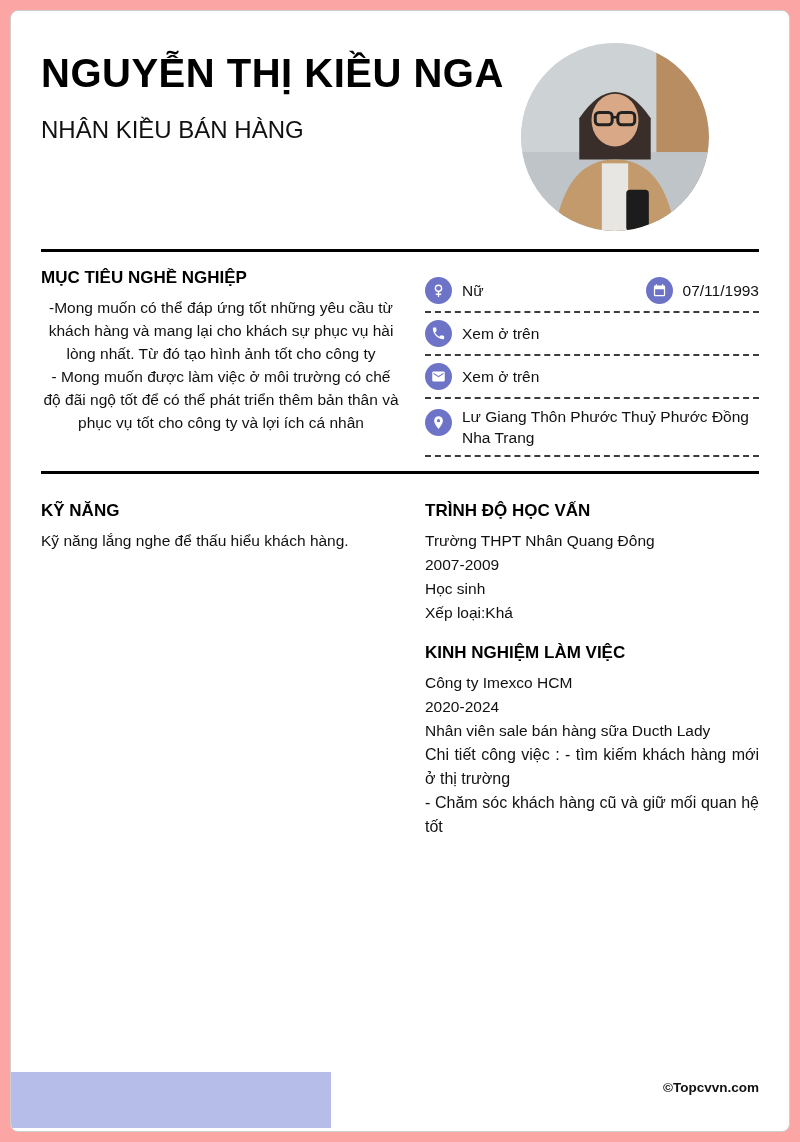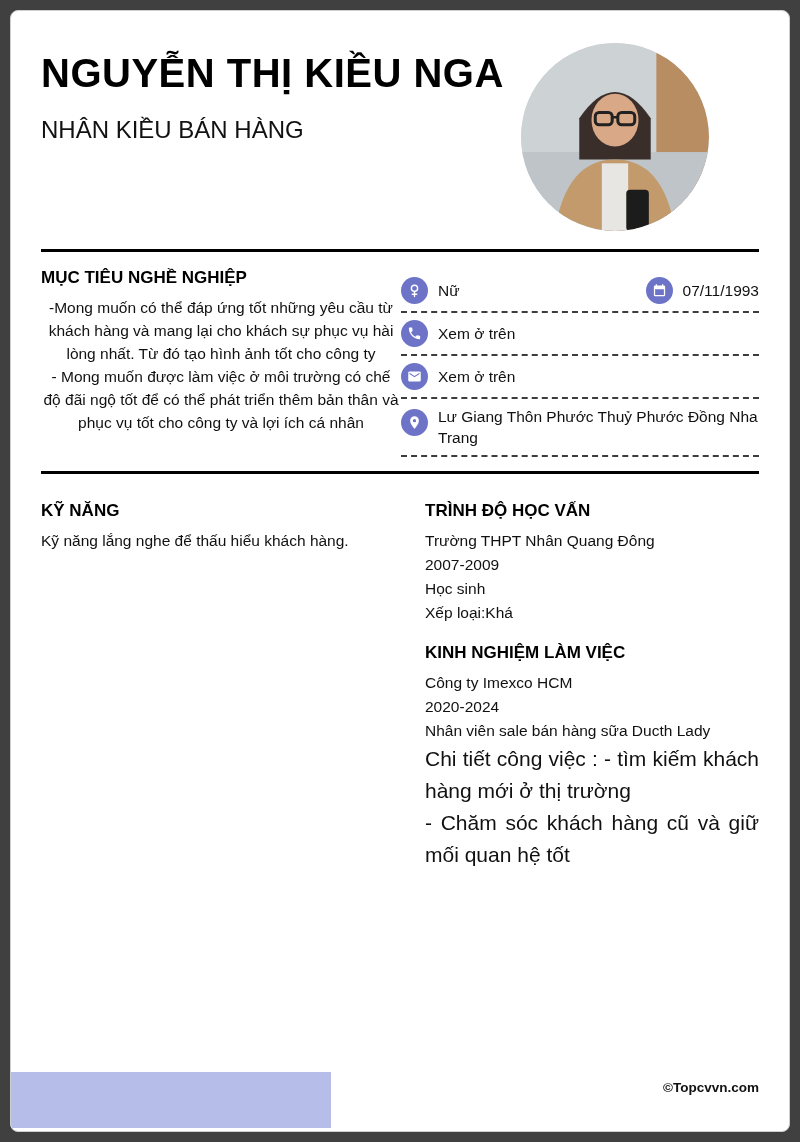--- a/index.html
+++ b/index.html
@@ -6,21 +6,21 @@
     margin: 0;
     padding: 0;
     background: #ffffff;
     font-family: "Liberation Sans", "DejaVu Sans", sans-serif;
     color: #111111;
   }
   .canvas {
     position: relative;
     width: 800px;
     height: 1142px;
-    background: #404040;
+    background: #fca5a5;
     overflow: hidden;
   }
   .page {
     position: absolute;
     left: 10px; top: 10px; right: 10px; bottom: 10px;
     border: 1px solid #cfcfcf;
     border-radius: 8px;
     background: #ffffff;
     overflow: hidden;
   }
@@ -64,20 +64,21 @@
     height: 3px;
     background: #000000;
     margin: 18px 30px 0 30px;
   }
   .divider-2 { margin-top: 14px; }
 
   
   .top-grid {
     display: grid;
     grid-template-columns: 360px 1fr;
+    column-gap: 24px;
     padding: 16px 30px 0 30px;
   }
   h2.section-heading {
     margin: 0 0 8px 0;
     font-size: 17px;
     font-weight: bold;
     color: #000000;
   }
   .objective p {
     margin: 0;
@@ -128,22 +129,22 @@
     display: grid;
     grid-template-columns: 360px 1fr;
     column-gap: 24px;
     padding: 27px 30px 0 30px;
   }
   .plain-line {
     font-size: 15.5px;
     line-height: 24px;
   }
   .justify-line {
-    font-size: 21px;
-    line-height: 32px;
+    font-size: 16px;
+    line-height: 24px;
     text-align: justify;
   }
   .experience-block { margin-top: 18px; }
 
   
   .footer-bar {
     position: absolute;
     left: 0;
     bottom: 3px;
     width: 320px;

